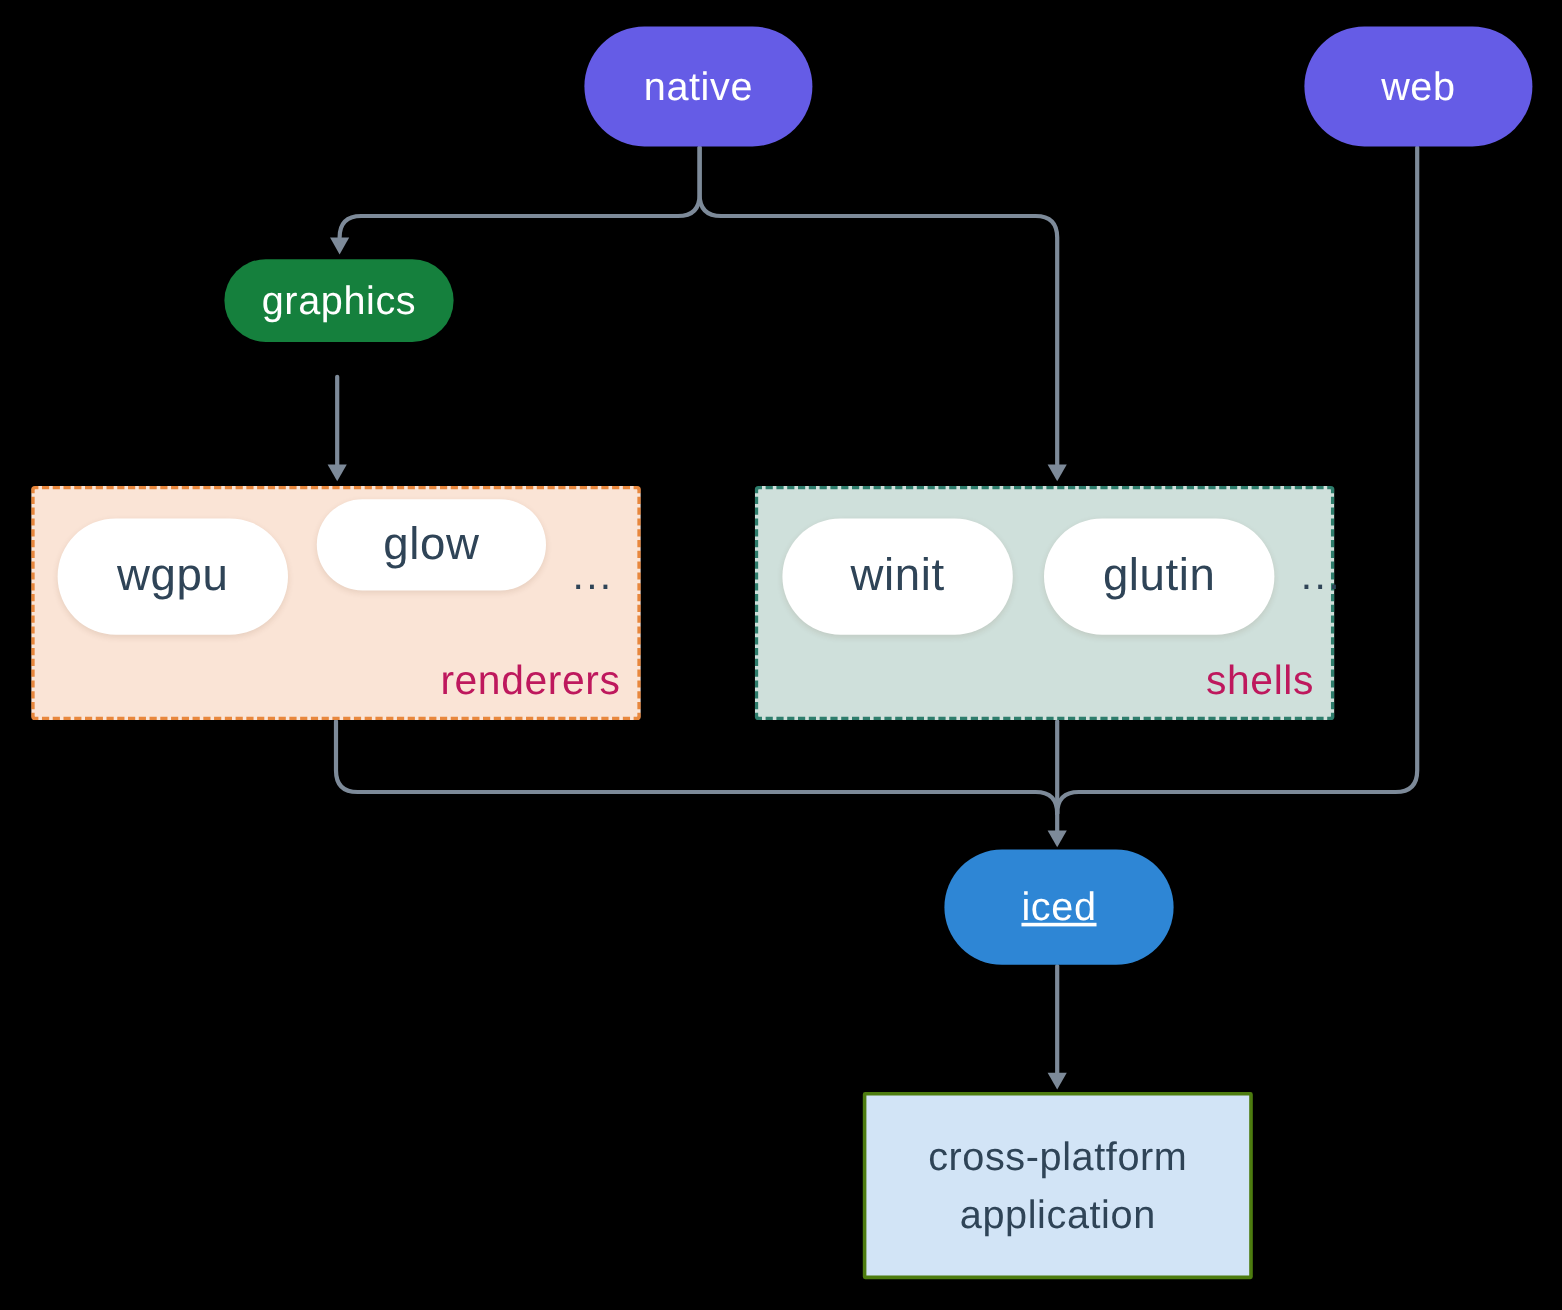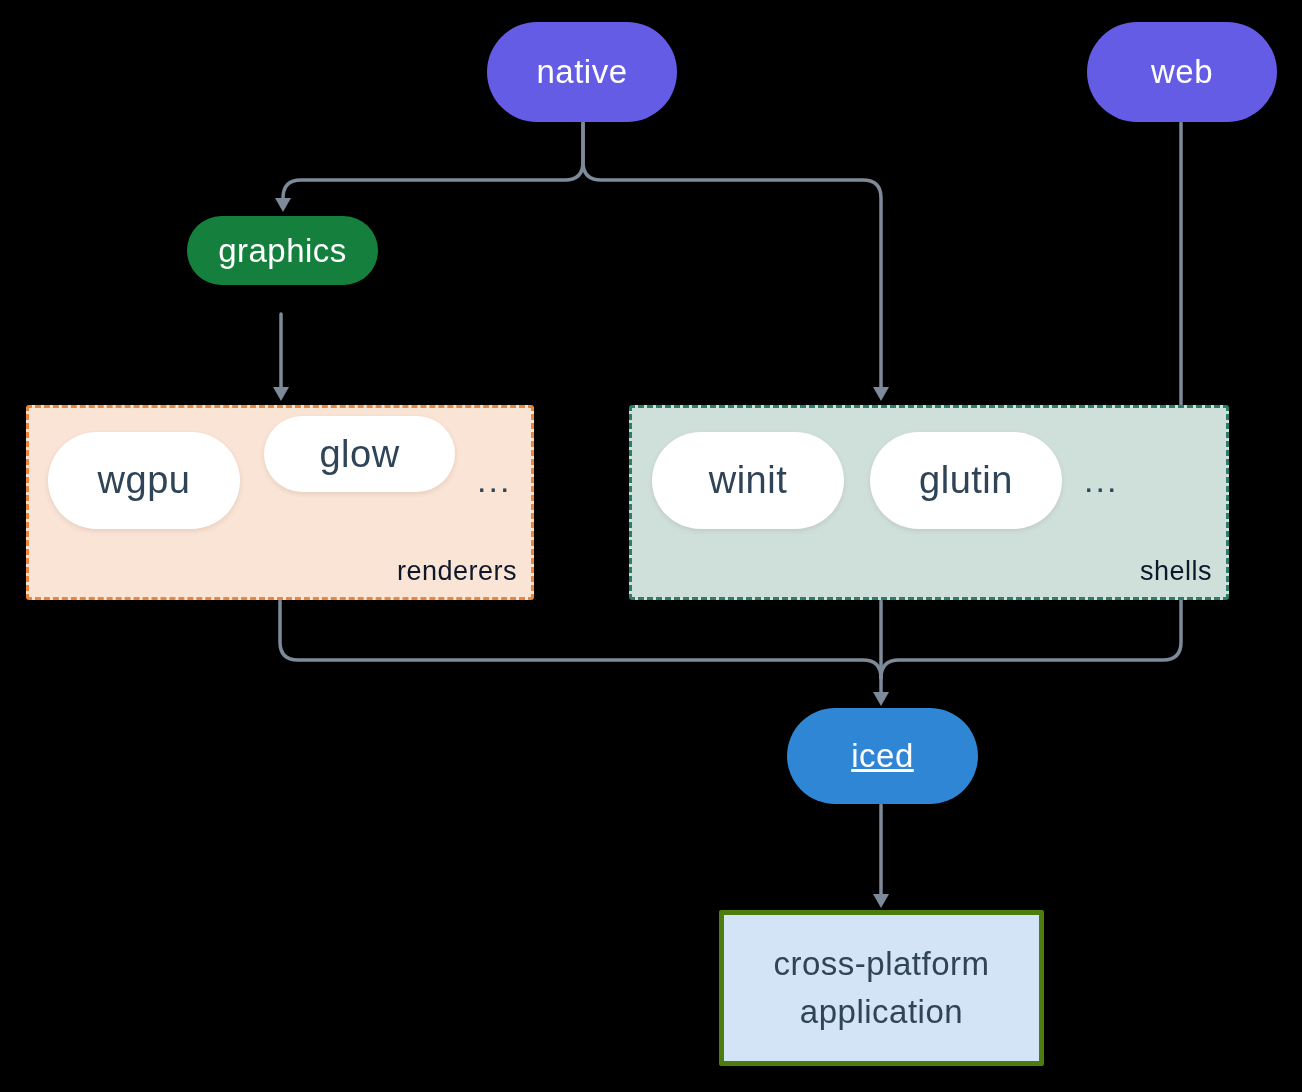--- a/index.html
+++ b/index.html
@@ -51,21 +51,21 @@
     position: absolute;
     border-radius: 3px;
     box-sizing: border-box;
   }
   .group-renderers {
     left: 26px; top: 405px; width: 508px; height: 195px;
     background: #FAE4D6;
     border: 3px dashed #E8873D;
   }
   .group-shells {
-    left: 629px; top: 405px; width: 600px; height: 195px;
+    left: 629px; top: 405px; width: 483px; height: 195px;
     background: #CFE0DB;
     border: 3px dashed #2E7D6C;
   }
   .inner-pill {
     position: absolute;
     border-radius: 999px;
     background: #FFFFFF;
     color: #2F4457;
     display: flex;
     align-items: center;
@@ -88,30 +88,30 @@
     color: #2F4457;
     font-size: 34px;
     letter-spacing: 2px;
   }
   .group-renderers .ellipsis { left: 448px; }
   .group-shells    .ellipsis { left: 452px; }
   .group-label {
     position: absolute;
     right: 14px;
     bottom: 10px;
-    color: #0f172a;
-    font-size: 27px;
+    color: #be185d;
+    font-size: 34px;
     letter-spacing: 0.5px;
   }
   .app-box {
     position: absolute;
     left: 719px; top: 910px; width: 325px; height: 156px;
     box-sizing: border-box;
     background: #D2E4F6;
-    border: 5px solid #4d7c0f;
+    border: 3px solid #4d7c0f;
     border-radius: 2px;
     display: flex;
     flex-direction: column;
     align-items: center;
     justify-content: center;
     color: #2F4457;
     font-size: 33px;
     line-height: 48px;
     letter-spacing: 0.5px;
     text-align: center;

